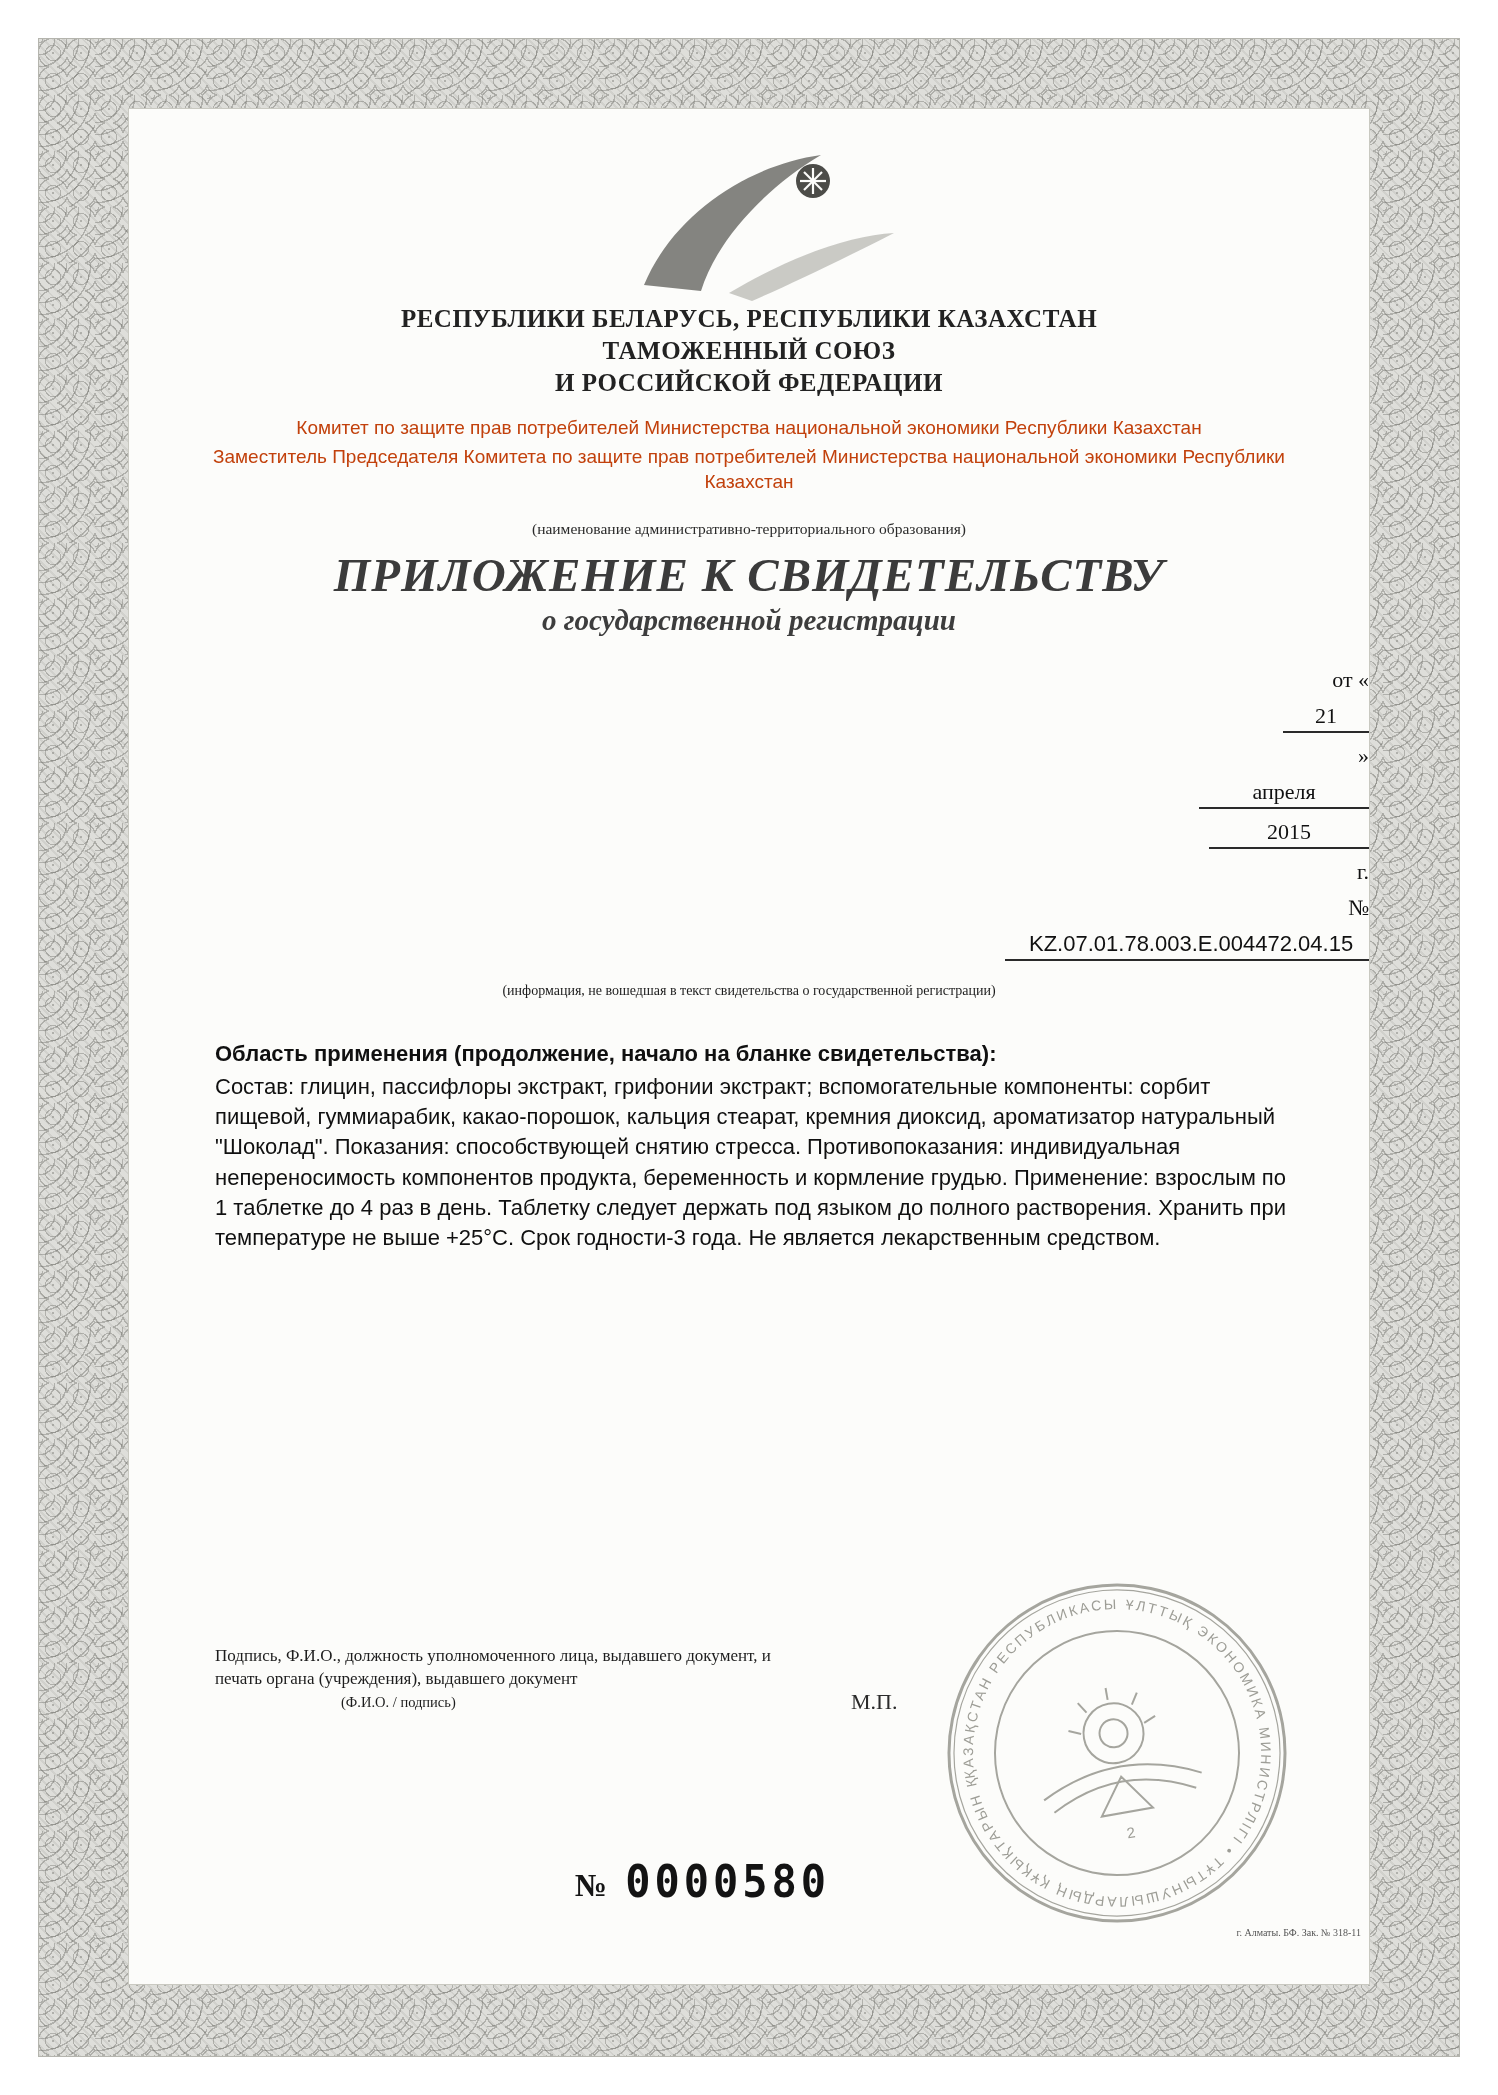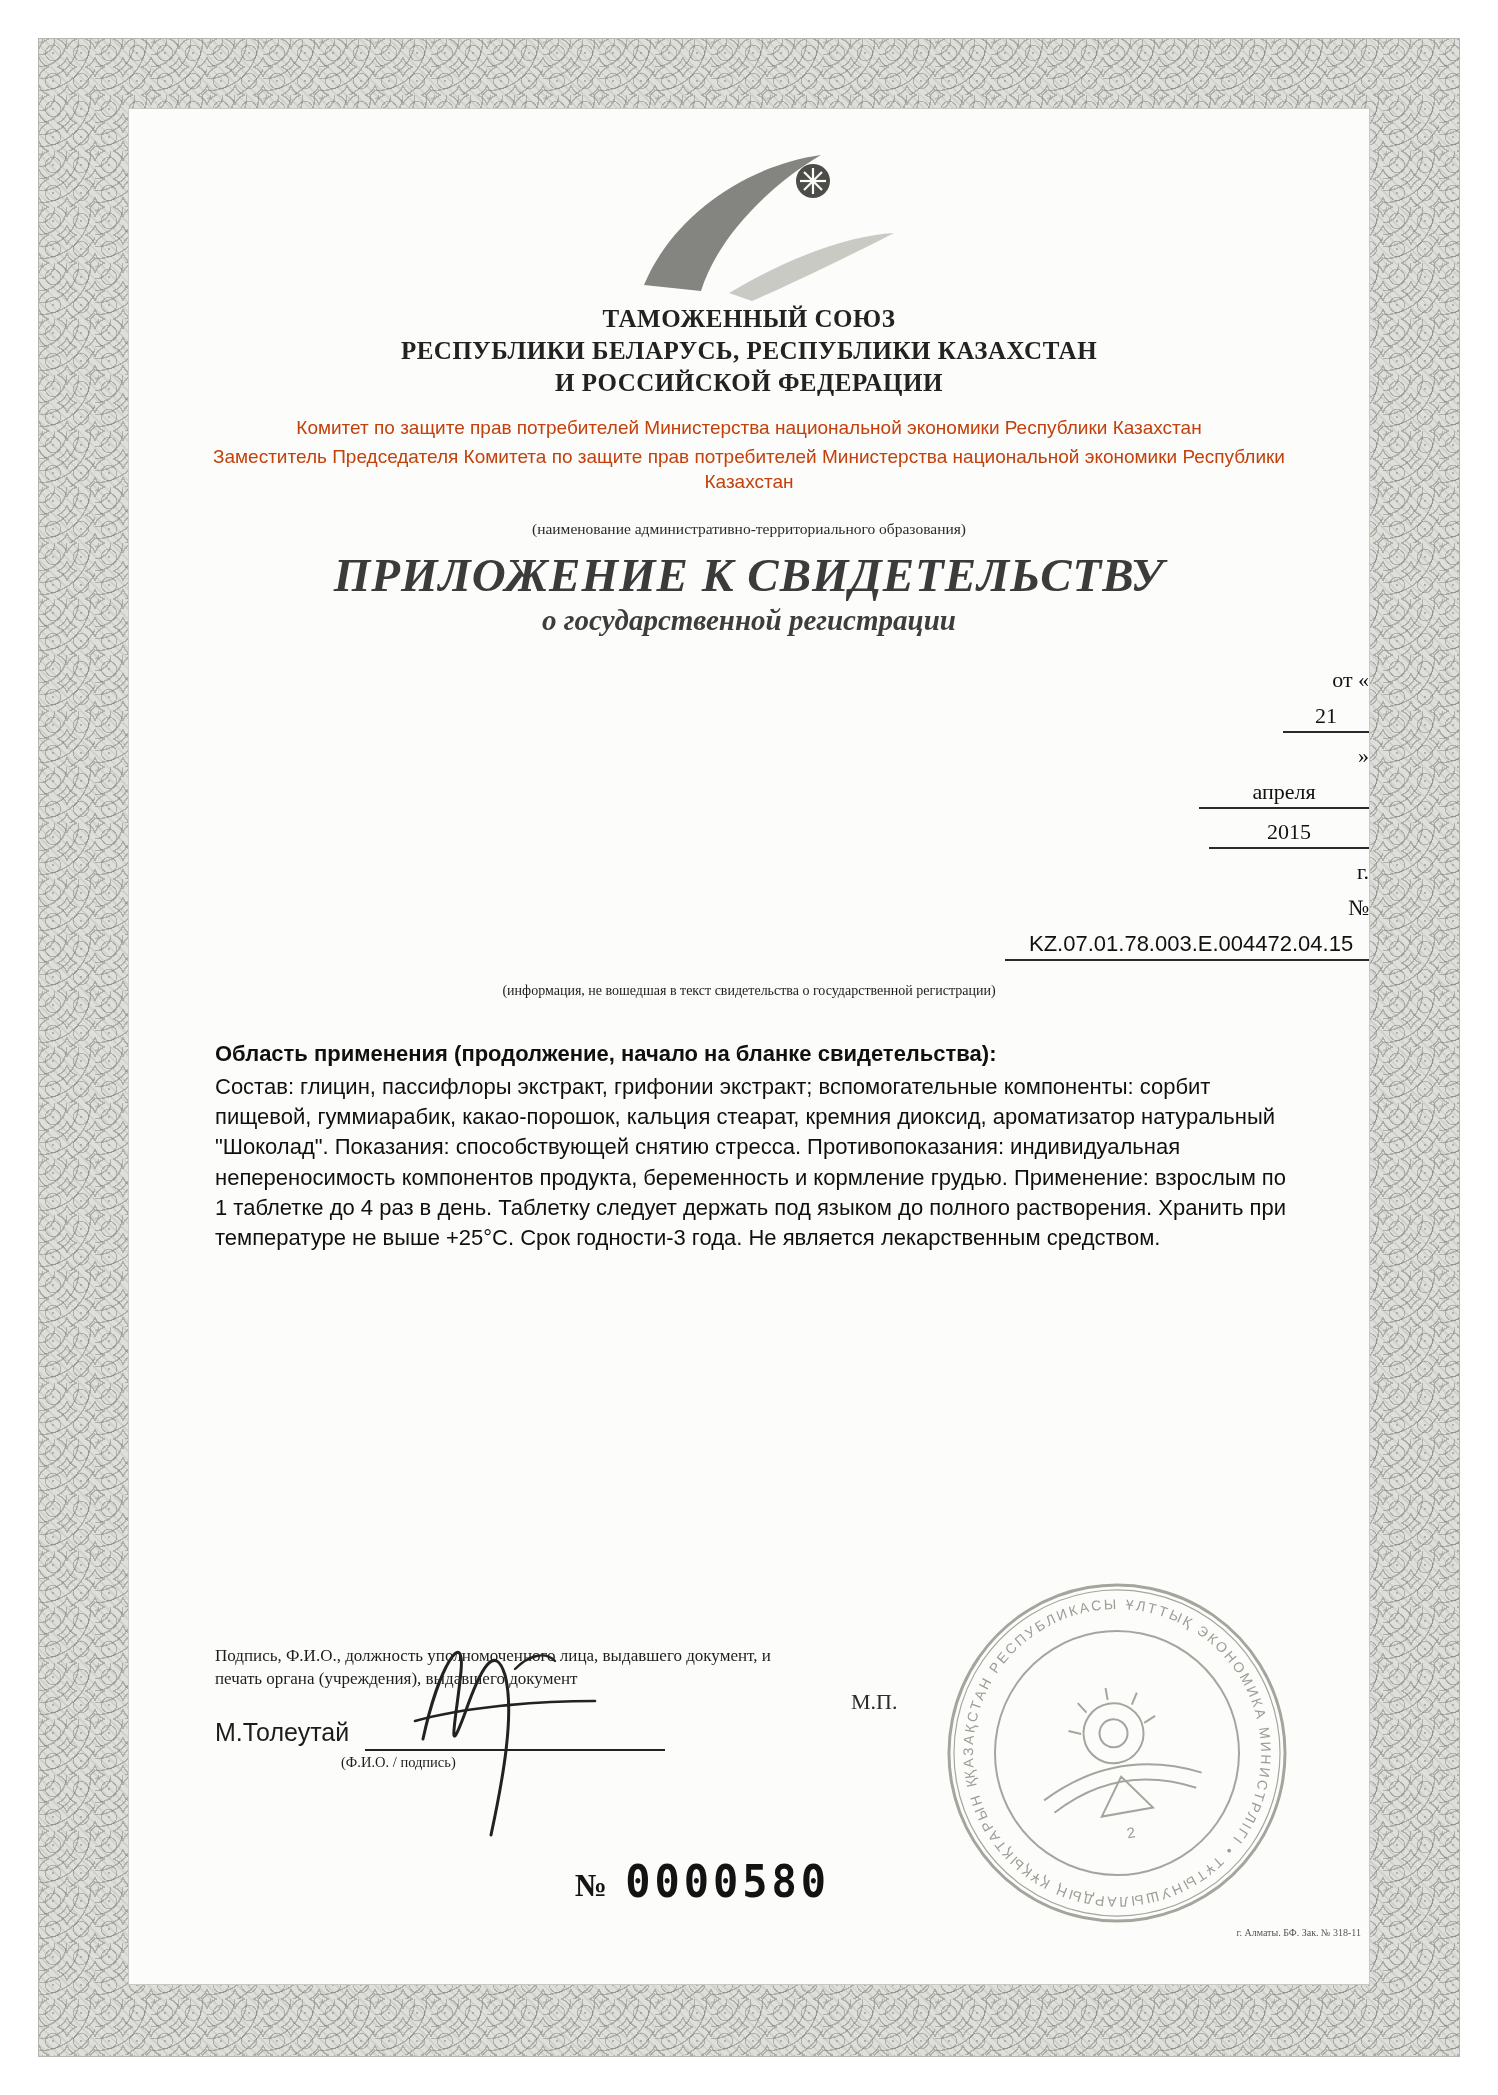--- a/index.html
+++ b/index.html
@@ -91,22 +91,22 @@
         <g stroke="#fcfcfa" stroke-width="2.2">
           <line x1="224" y1="33" x2="224" y2="59"></line>
           <line x1="211" y1="46" x2="237" y2="46"></line>
           <line x1="215" y1="37" x2="233" y2="55"></line>
           <line x1="233" y1="37" x2="215" y2="55"></line>
         </g>
       </svg>
     </div>
 
     <div class="h-union center">
+      <div>РЕСПУБЛИКИ БЕЛАРУСЬ, РЕСПУБЛИКИ КАЗАХСТАН</div>
       <div>ТАМОЖЕННЫЙ СОЮЗ</div>
-      <div>РЕСПУБЛИКИ БЕЛАРУСЬ, РЕСПУБЛИКИ КАЗАХСТАН</div>
       <div>И РОССИЙСКОЙ ФЕДЕРАЦИИ</div>
     </div>
 
     <div class="committee center">
       <p>Комитет по защите прав потребителей Министерства национальной экономики Республики Казахстан</p>
       <p>Заместитель Председателя Комитета по защите прав потребителей Министерства национальной экономики Республики Казахстан</p>
     </div>
 
     <div class="small-caption center">(наименование административно-территориального образования)</div>
 
@@ -126,30 +126,20 @@
 
     <div class="info-caption center">(информация, не вошедшая в текст свидетельства о государственной регистрации)</div>
 
     <div class="body-block">
       <div class="body-heading">Область применения (продолжение, начало на бланке свидетельства):</div>
       <div>Состав: глицин, пассифлоры экстракт, грифонии экстракт; вспомогательные компоненты: сорбит пищевой, гуммиарабик, какао-порошок, кальция стеарат, кремния диоксид, ароматизатор натуральный "Шоколад". Показания: способствующей снятию стресса. Противопоказания: индивидуальная непереносимость компонентов продукта, беременность и кормление грудью. Применение: взрослым по 1 таблетке до 4 раз в день. Таблетку следует держать под языком до полного растворения. Хранить при температуре не выше +25°С. Срок годности-3 года. Не является лекарственным средством.</div>
     </div>
 
     <div class="sign-block">
       <div class="sign-note">Подпись, Ф.И.О.,  должность уполномоченного лица, выдавшего документ, и печать органа (учреждения), выдавшего документ</div>
-      <div class="sign-row">
-        <span class="signer-name">М.Толеутай</span>
-        <span class="sign-line">
-          <svg class="signature-svg" width="220" height="230" viewBox="0 0 220 230">
-            <path d="M28 130 C 44 56, 70 18, 66 62 C 62 106, 50 158, 70 104 C 86 58, 100 34, 110 66 C 120 104, 108 170, 96 226" fill="none" stroke="#222" stroke-width="3" stroke-linecap="round"></path>
-            <path d="M20 112 C 70 98, 140 92, 200 92" fill="none" stroke="#222" stroke-width="2.6" stroke-linecap="round"></path>
-            <path d="M120 60 C 134 46, 150 42, 160 52" fill="none" stroke="#222" stroke-width="2.4" stroke-linecap="round"></path>
-          </svg>
-        </span>
-      </div>
       <div class="sign-caption">(Ф.И.О. / подпись)</div>
     </div>
 
     <div class="stamp-wrap">
       <div class="mp-label">М.П.</div>
       <svg class="stamp-svg" width="352" height="352" viewBox="0 0 352 352">
         <circle cx="176" cy="176" r="168" fill="none" stroke="#97978f" stroke-width="3"></circle>
         <circle cx="176" cy="176" r="163" fill="none" stroke="#97978f" stroke-width="1.2"></circle>
         <circle cx="176" cy="176" r="122" fill="none" stroke="#97978f" stroke-width="2"></circle>
         <defs>

